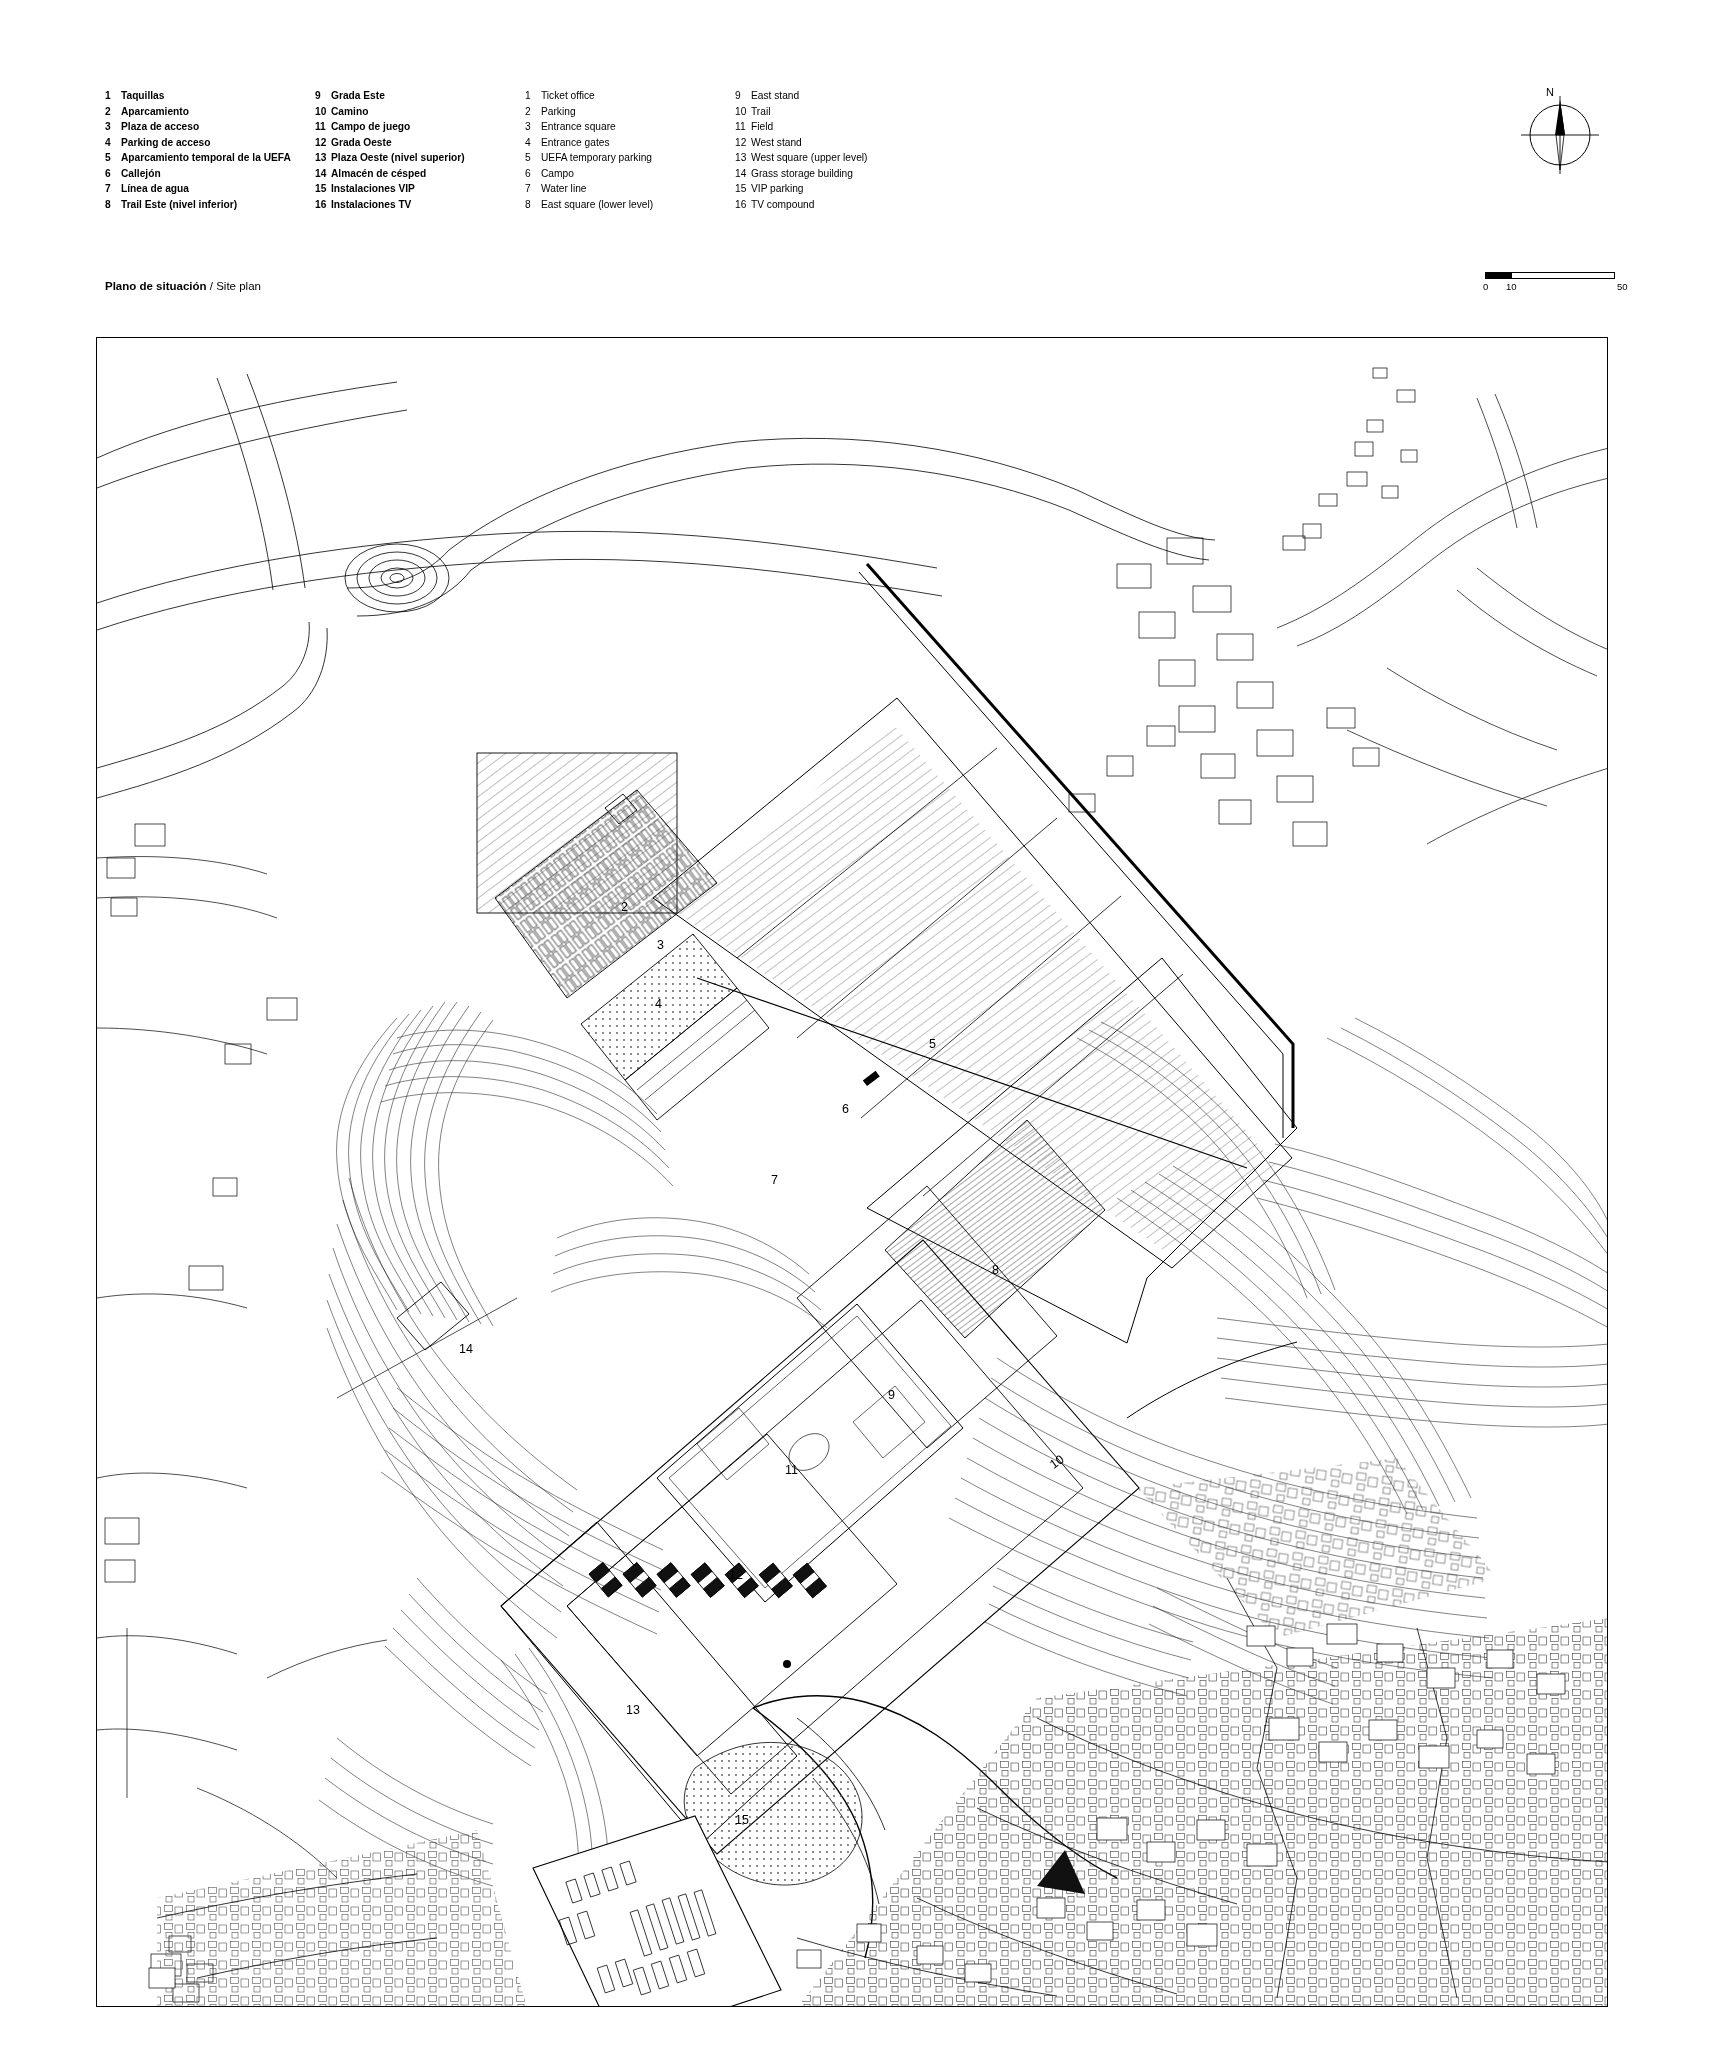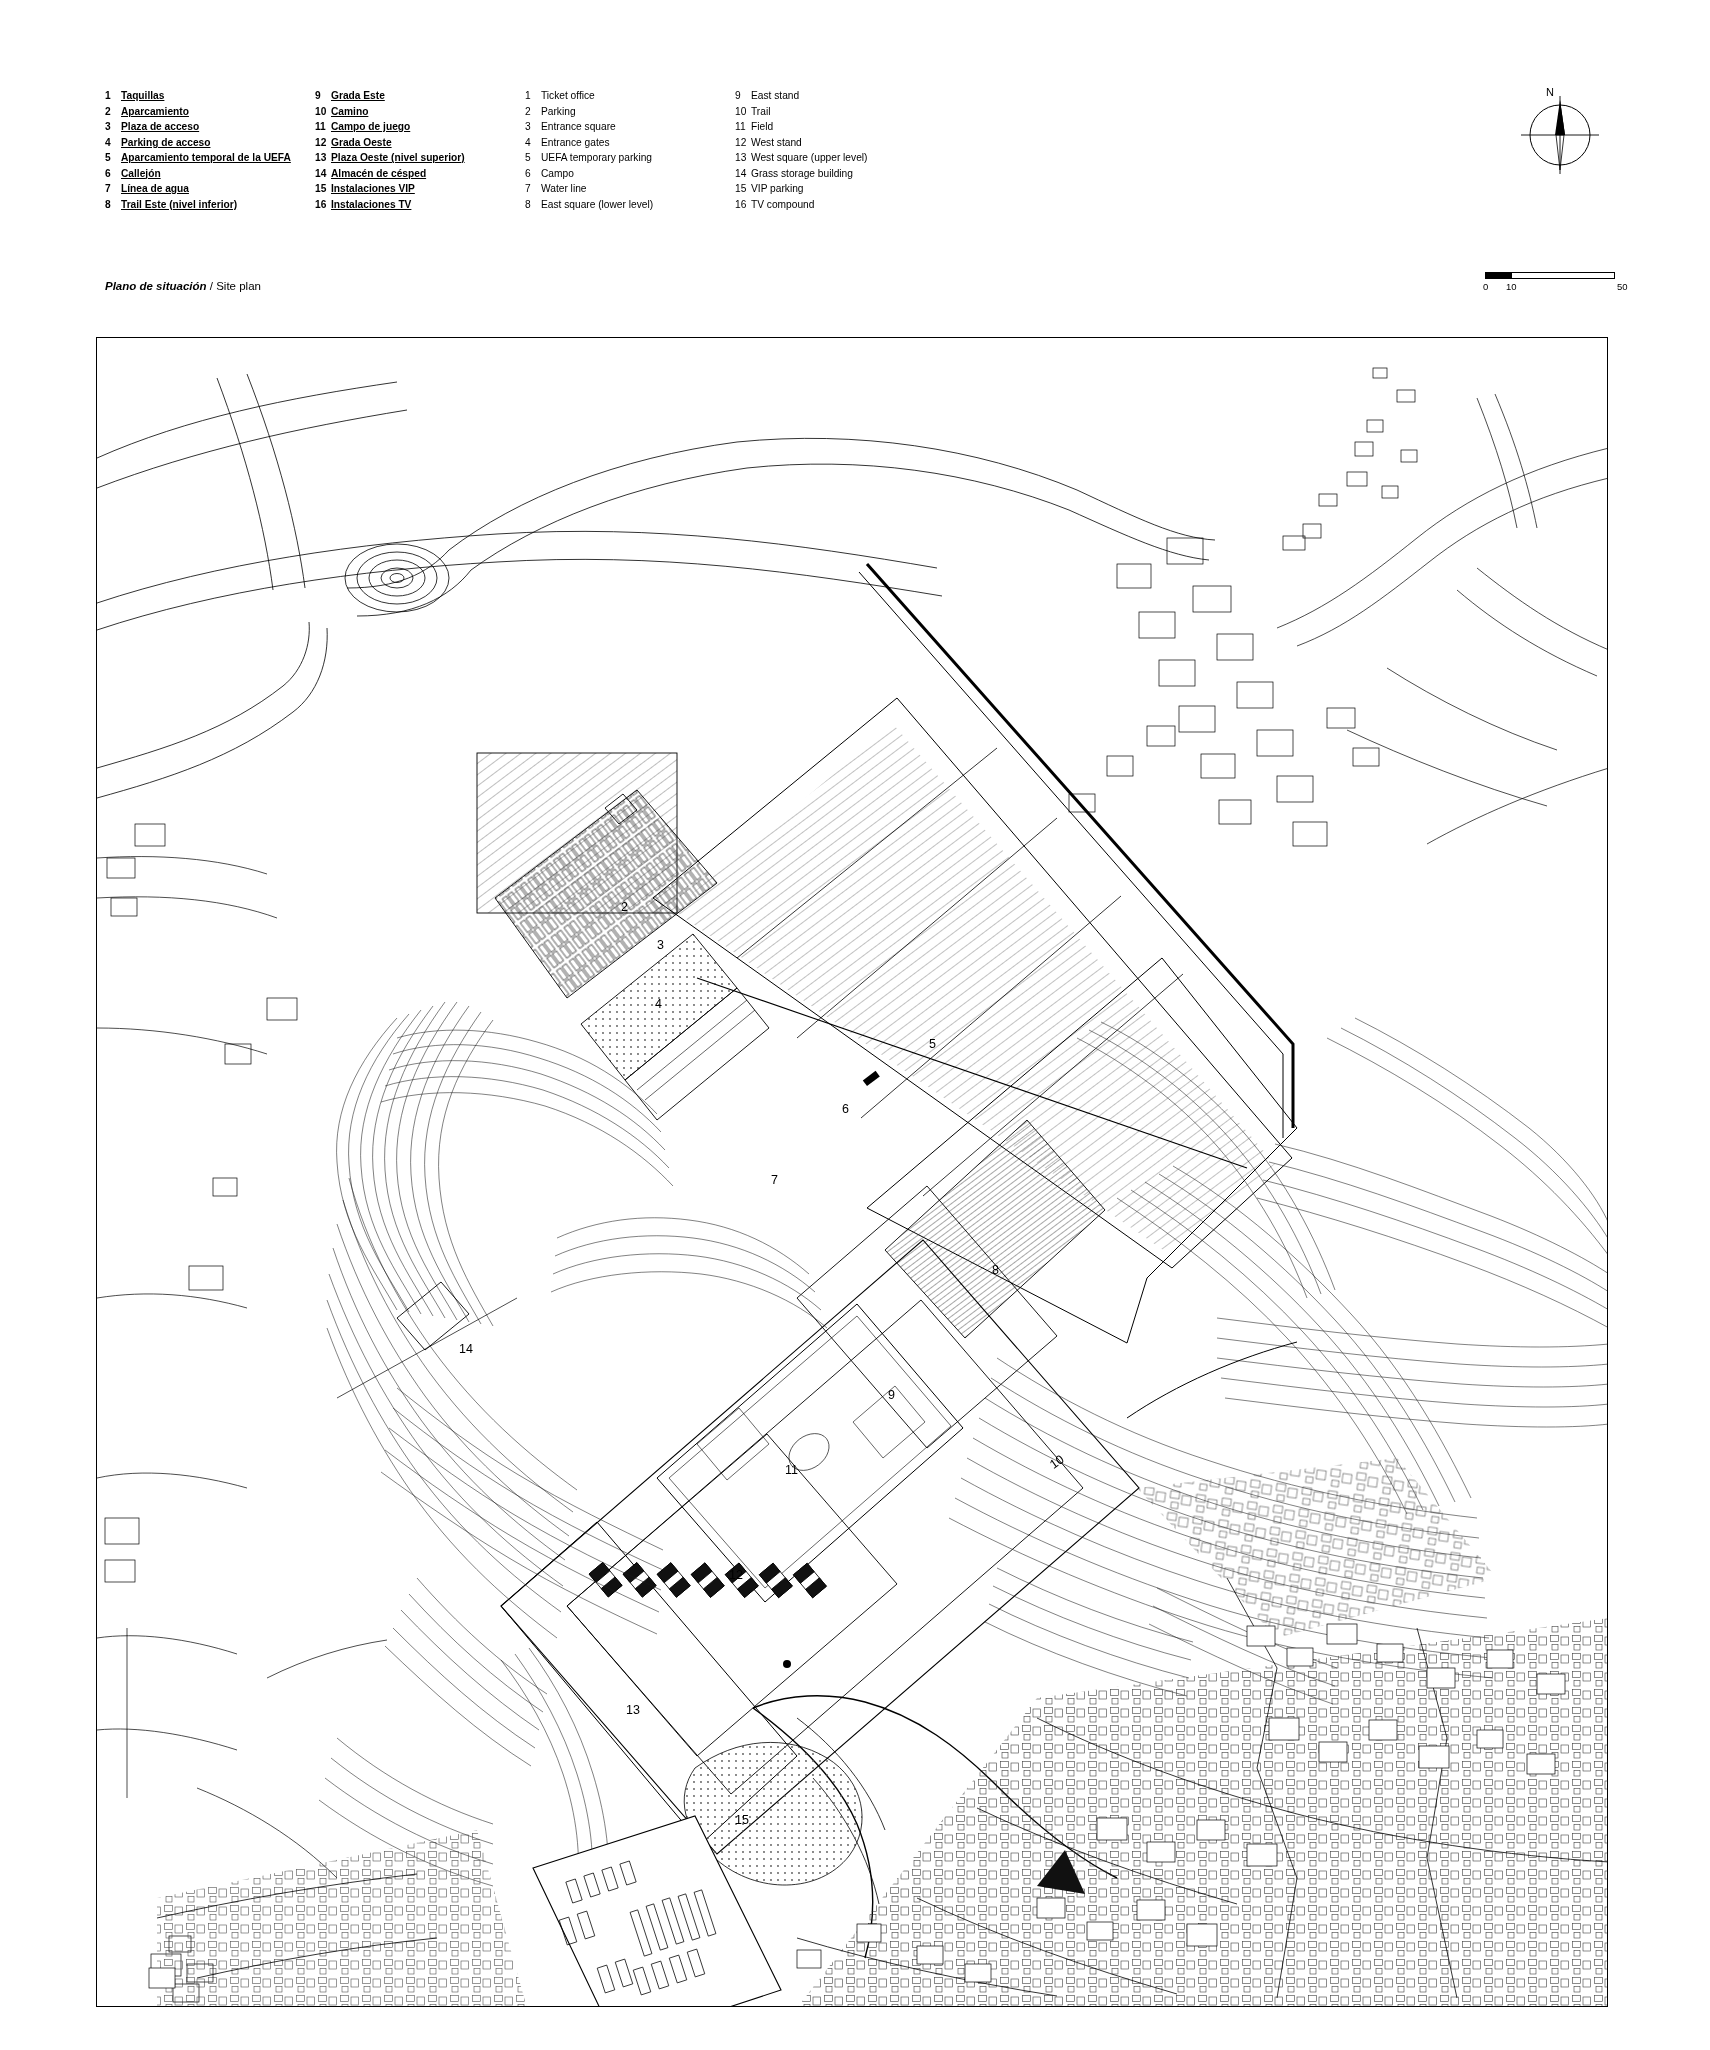--- a/index.html
+++ b/index.html
@@ -21,21 +21,21 @@
     position: absolute;
     left: 105px;
     top: 88px;
     width: 840px;
     display: flex;
     gap: 0px;
   }
   .legend-col {
     width: 210px;
   }
-  .legend-col.bold .legend-label { font-weight: bold; text-decoration: underline; }
+  .legend-col.bold .legend-label { font-weight: bold; }
   .legend-col.bold .legend-num { font-weight: bold; }
   .legend-row {
     display: flex;
     align-items: flex-start;
     line-height: 15.5px;
     font-size: 10.2px;
     white-space: nowrap;
   }
   .legend-num {
     width: 16px;
@@ -61,21 +61,21 @@
     font-size: 11px;
   }
 
   
   .caption {
     position: absolute;
     left: 105px;
     top: 280px;
     font-size: 11.5px;
   }
-  .caption b { font-weight: bold; font-style: italic; }
+  .caption b { font-weight: bold; }
   .caption .slash { font-weight: normal; }
 
   
   .scalebar {
     position: absolute;
     right: 95px;
     top: 272px;
     width: 130px;
   }
   .scalebar .bars {

